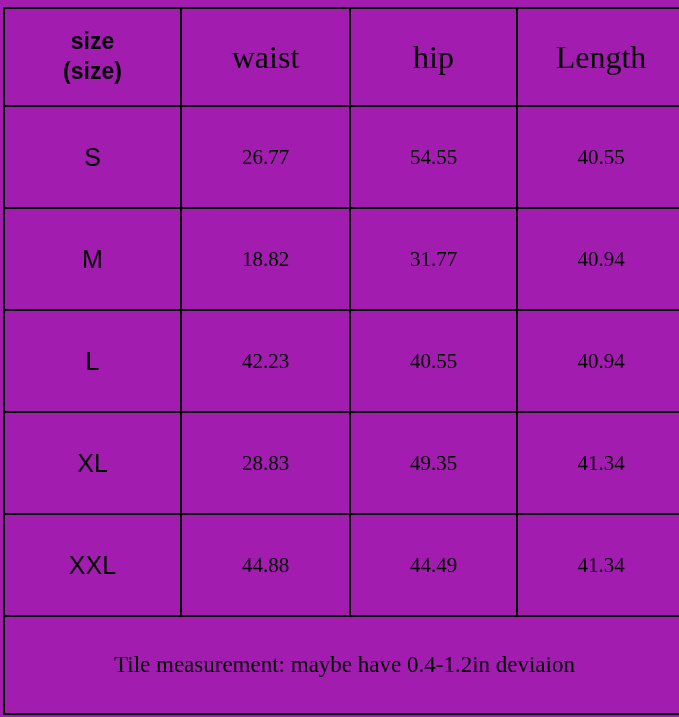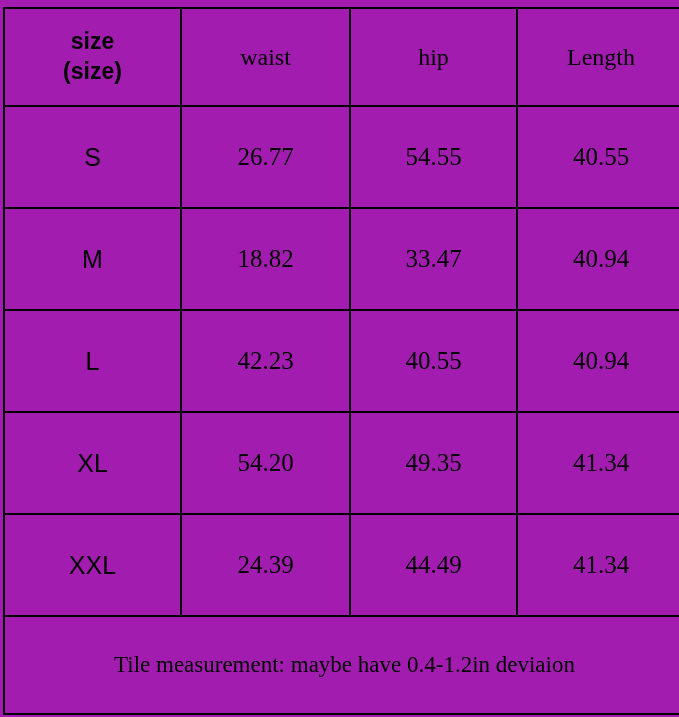--- a/index.html
+++ b/index.html
@@ -46,31 +46,31 @@
   tr.note-row td   { height: 96px; }
 
   .hdr-size {
     font-family: "Liberation Sans", sans-serif;
     font-size: 23px;
     font-weight: bold;
     line-height: 1.3;
   }
   .hdr-plain {
     font-family: "Liberation Serif", serif;
-    font-size: 24px;
+    font-size: 32px;
     font-weight: normal;
   }
   .size-label {
     font-family: "Liberation Sans", sans-serif;
     font-size: 25px;
     font-weight: normal;
   }
   .num {
     font-family: "Liberation Serif", serif;
-    font-size: 25px;
+    font-size: 21px;
     font-weight: normal;
   }
   .note {
     font-family: "Liberation Serif", serif;
     font-size: 23px;
     font-weight: normal;
   }
   .hdr-size .line2 {
     display: block;
   }
@@ -94,41 +94,41 @@
       <tr class="data-row">
         <td class="col-size size-label">S</td>
         <td class="col-waist num">26.77</td>
         <td class="col-hip num">54.55</td>
         <td class="col-len num">40.55</td>
       </tr>
 
       <tr class="data-row">
         <td class="col-size size-label">M</td>
         <td class="col-waist num">18.82</td>
-        <td class="col-hip num">33.47</td>
+        <td class="col-hip num">31.77</td>
         <td class="col-len num">40.94</td>
       </tr>
 
       <tr class="data-row">
         <td class="col-size size-label">L</td>
         <td class="col-waist num">42.23</td>
         <td class="col-hip num">40.55</td>
         <td class="col-len num">40.94</td>
       </tr>
 
       <tr class="data-row">
         <td class="col-size size-label">XL</td>
-        <td class="col-waist num">54.20</td>
+        <td class="col-waist num">28.83</td>
         <td class="col-hip num">49.35</td>
         <td class="col-len num">41.34</td>
       </tr>
 
       <tr class="data-row">
         <td class="col-size size-label">XXL</td>
-        <td class="col-waist num">24.39</td>
+        <td class="col-waist num">44.88</td>
         <td class="col-hip num">44.49</td>
         <td class="col-len num">41.34</td>
       </tr>
 
       <tr class="note-row">
         <td class="note" colspan="4">Tile measurement: maybe have 0.4-1.2in deviaion</td>
       </tr>
     </tbody>
   </table>
 </div>

